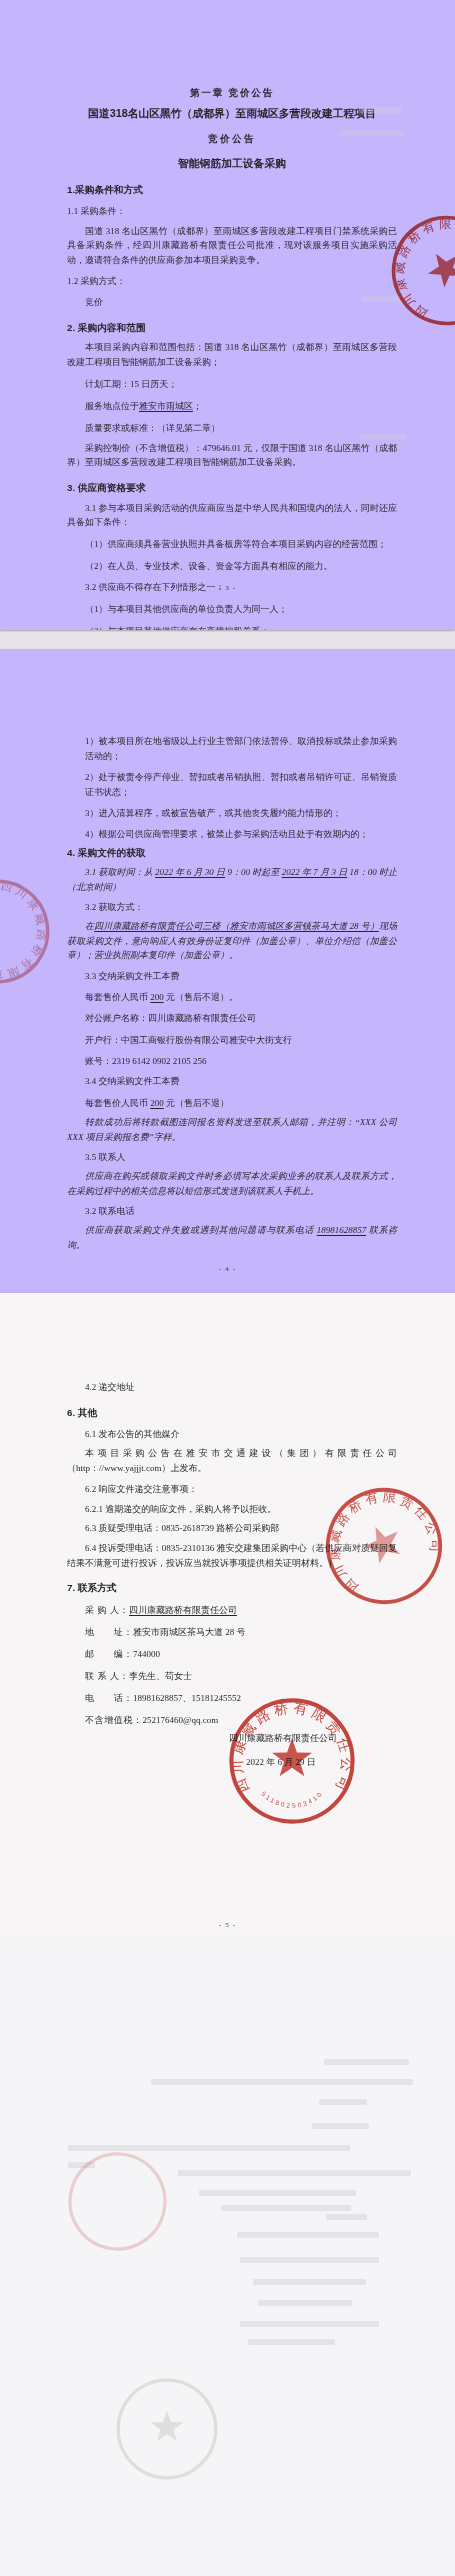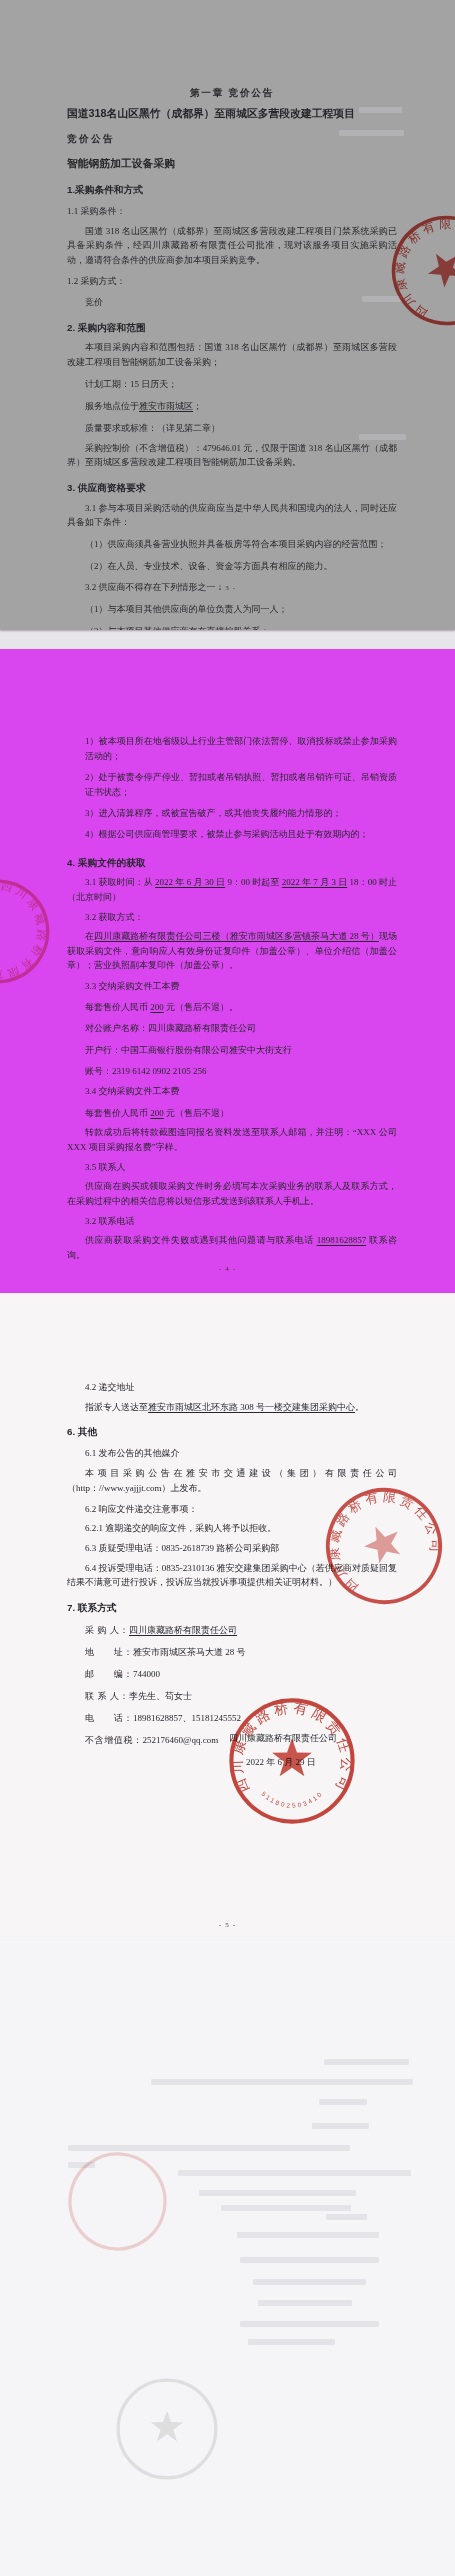--- a/index.html
+++ b/index.html
@@ -7,44 +7,44 @@
   body {
     height:2576px; position:relative;
     background:#e7e5e9;
     font-family:"Liberation Serif","DejaVu Serif",serif;
     color:#27272b;
   }
   .page {
     position:absolute; left:0; width:455px; overflow:hidden;
     box-shadow:0 0.6px 1.7px rgba(70,62,80,.4);
   }
-  #page1 { top:0;      height:630px; background:#a3a3a3; }
-  #page2 { top:649px; height:814px; background:#d946ef; }
+  #page1 { top:0;      height:630px; background:#c4b5fd; }
+  #page2 { top:649px; height:814px; background:#c4b5fd; }
   #page3 { top:1293px; height:820px; background:#f7f5f6; }
   #page4 { top:1937px; height:639px; background:#f5f4f6; }
 
   .content {
     position:absolute; left:67px; width:330px;
     font-size:9px; line-height:1.62; text-align:justify;
   }
   .chapter {
     text-align:center; font-family:"Liberation Sans",sans-serif;
     font-weight:700; font-size:9.7px; letter-spacing:1.7px;
   }
-  .t1 { margin-top:4.6px;  text-align:left; font-family:"Liberation Sans",sans-serif; font-weight:700; font-size:10.8px; }
+  .t1 { margin-top:4.6px;  text-align:center; font-family:"Liberation Sans",sans-serif; font-weight:700; font-size:10.8px; }
   .t2 { margin-top:8px; }
   .t3 { margin-top:8px; font-size:9.7px; letter-spacing:2.3px; }
   .h2 { margin-top:10.2px; font-family:"Liberation Sans",sans-serif; font-weight:700; font-size:9.7px; }
   .sub  { margin-top:6.3px; }
   .ind  { margin-left:2em; }
   .p    { margin-top:5.1px; text-indent:2em; }
   .item { margin-top:7.4px; margin-left:2em; }
   #page2 .sub  { margin-top:5.7px; }
   #page2 .item { margin-top:6.8px; }
-  #page2 .p    { margin-top:4.6px; }
+  #page2 .p    { margin-top:4.6px;font-style:italic; }
   .u { text-decoration:underline; text-underline-offset:1.7px;margin-top:32px; }
   .footer {
     position:absolute; left:0; width:100%; text-align:center;
     font-size:7.1px; letter-spacing:1.1px; color:#3a3a3e;
   }
   .stamp { position:absolute; mix-blend-mode:multiply; pointer-events:none; }
   .sig {
     position:absolute; font-size:9px; color:#2b2b2f; white-space:nowrap;
   }
   .ghost {
@@ -102,21 +102,21 @@
   </svg>
 </div>
 
 <div class="page" id="page2">
   <div class="content" style="top:85px">
     <div class="item" style="margin-top:0">1）被本项目所在地省级以上行业主管部门依法暂停、取消投标或禁止参加采购活动的；</div>
     <div class="item">2）处于被责令停产停业、暂扣或者吊销执照、暂扣或者吊销许可证、吊销资质证书状态；</div>
     <div class="item">3）进入清算程序，或被宣告破产，或其他丧失履约能力情形的；</div>
     <div class="item">4）根据公司供应商管理要求，被禁止参与采购活动且处于有效期内的；</div>
 
-    <div class="h2" style="margin-top:13px">4. 采购文件的获取</div>
+    <div class="h2" style="margin-top:3px">4. 采购文件的获取</div>
     <p class="p"><span>3.1 获取时间：从 </span><span class="u">2022 年 6 月 30 日</span><span> 9：00 时起至 </span><span class="u">2022 年 7 月 3 日</span><span> 18：00 时止（北京时间）</span></p>
     <div class="sub ind">3.2 获取方式：</div>
     <p class="p"><span>在</span><span class="u">四川康藏路桥有限责任公司三楼（雅安市雨城区多营镇茶马大道 28 号）</span><span>现场获取采购文件，意向响应人有效身份证复印件（加盖公章）、单位介绍信（加盖公章）；营业执照副本复印件（加盖公章）。</span></p>
 
     <div class="sub ind">3.3 交纳采购文件工本费</div>
     <div class="item"><span>每套售价人民币 </span><span class="u">200</span><span> 元（售后不退）。</span></div>
     <div class="item">对公账户名称：四川康藏路桥有限责任公司</div>
     <div class="item">开户行：中国工商银行股份有限公司雅安中大街支行</div>
     <div class="item">账号：2319 6142 0902 2105 256</div>
 
@@ -137,21 +137,20 @@
   <svg class="stamp" style="left:-58px;top:227px;width:111px;height:111px;transform:rotate(128deg);opacity:.45" viewBox="0 0 230 230">
     <circle cx="115" cy="115" r="104" fill="none" stroke="#c5352b" stroke-width="7"></circle>
     <path id="arcP2" d="M 43,165 A 86,86 0 1 1 187,165" fill="none"></path>
     <text font-size="24" fill="#c5352b" letter-spacing="7" font-family="Liberation Sans, sans-serif"><textPath href="#arcP2">四川康藏路桥有限责任公司</textPath></text>
   </svg>
 </div>
 
 <div class="page" id="page3">
   <div class="content" style="top:87px">
     <div class="sub ind" style="margin-top:0">4.2 递交地址</div>
-    <p class="p"><span>指派专人送达至</span><span class="u">雅安市雨城区北环东路 308 号一楼交建集团采购中心</span><span>。</span></p>
 
     <div class="h2">6. 其他</div>
     <div class="sub ind">6.1 发布公告的其他媒介</div>
     <p class="p">本项目采购公告在雅安市交通建设（集团）有限责任公司（http：//www.yajjjt.com）上发布。</p>
     <div class="sub ind">6.2 响应文件递交注意事项：</div>
     <p class="p">6.2.1 逾期递交的响应文件，采购人将予以拒收。</p>
     <p class="p">6.3 质疑受理电话：0835-2618739 路桥公司采购部</p>
     <p class="p">6.4 投诉受理电话：0835-2310136 雅安交建集团采购中心（若供应商对质疑回复结果不满意可进行投诉，投诉应当就投诉事项提供相关证明材料。）</p>
 
     <div class="h2">7. 联系方式</div>

